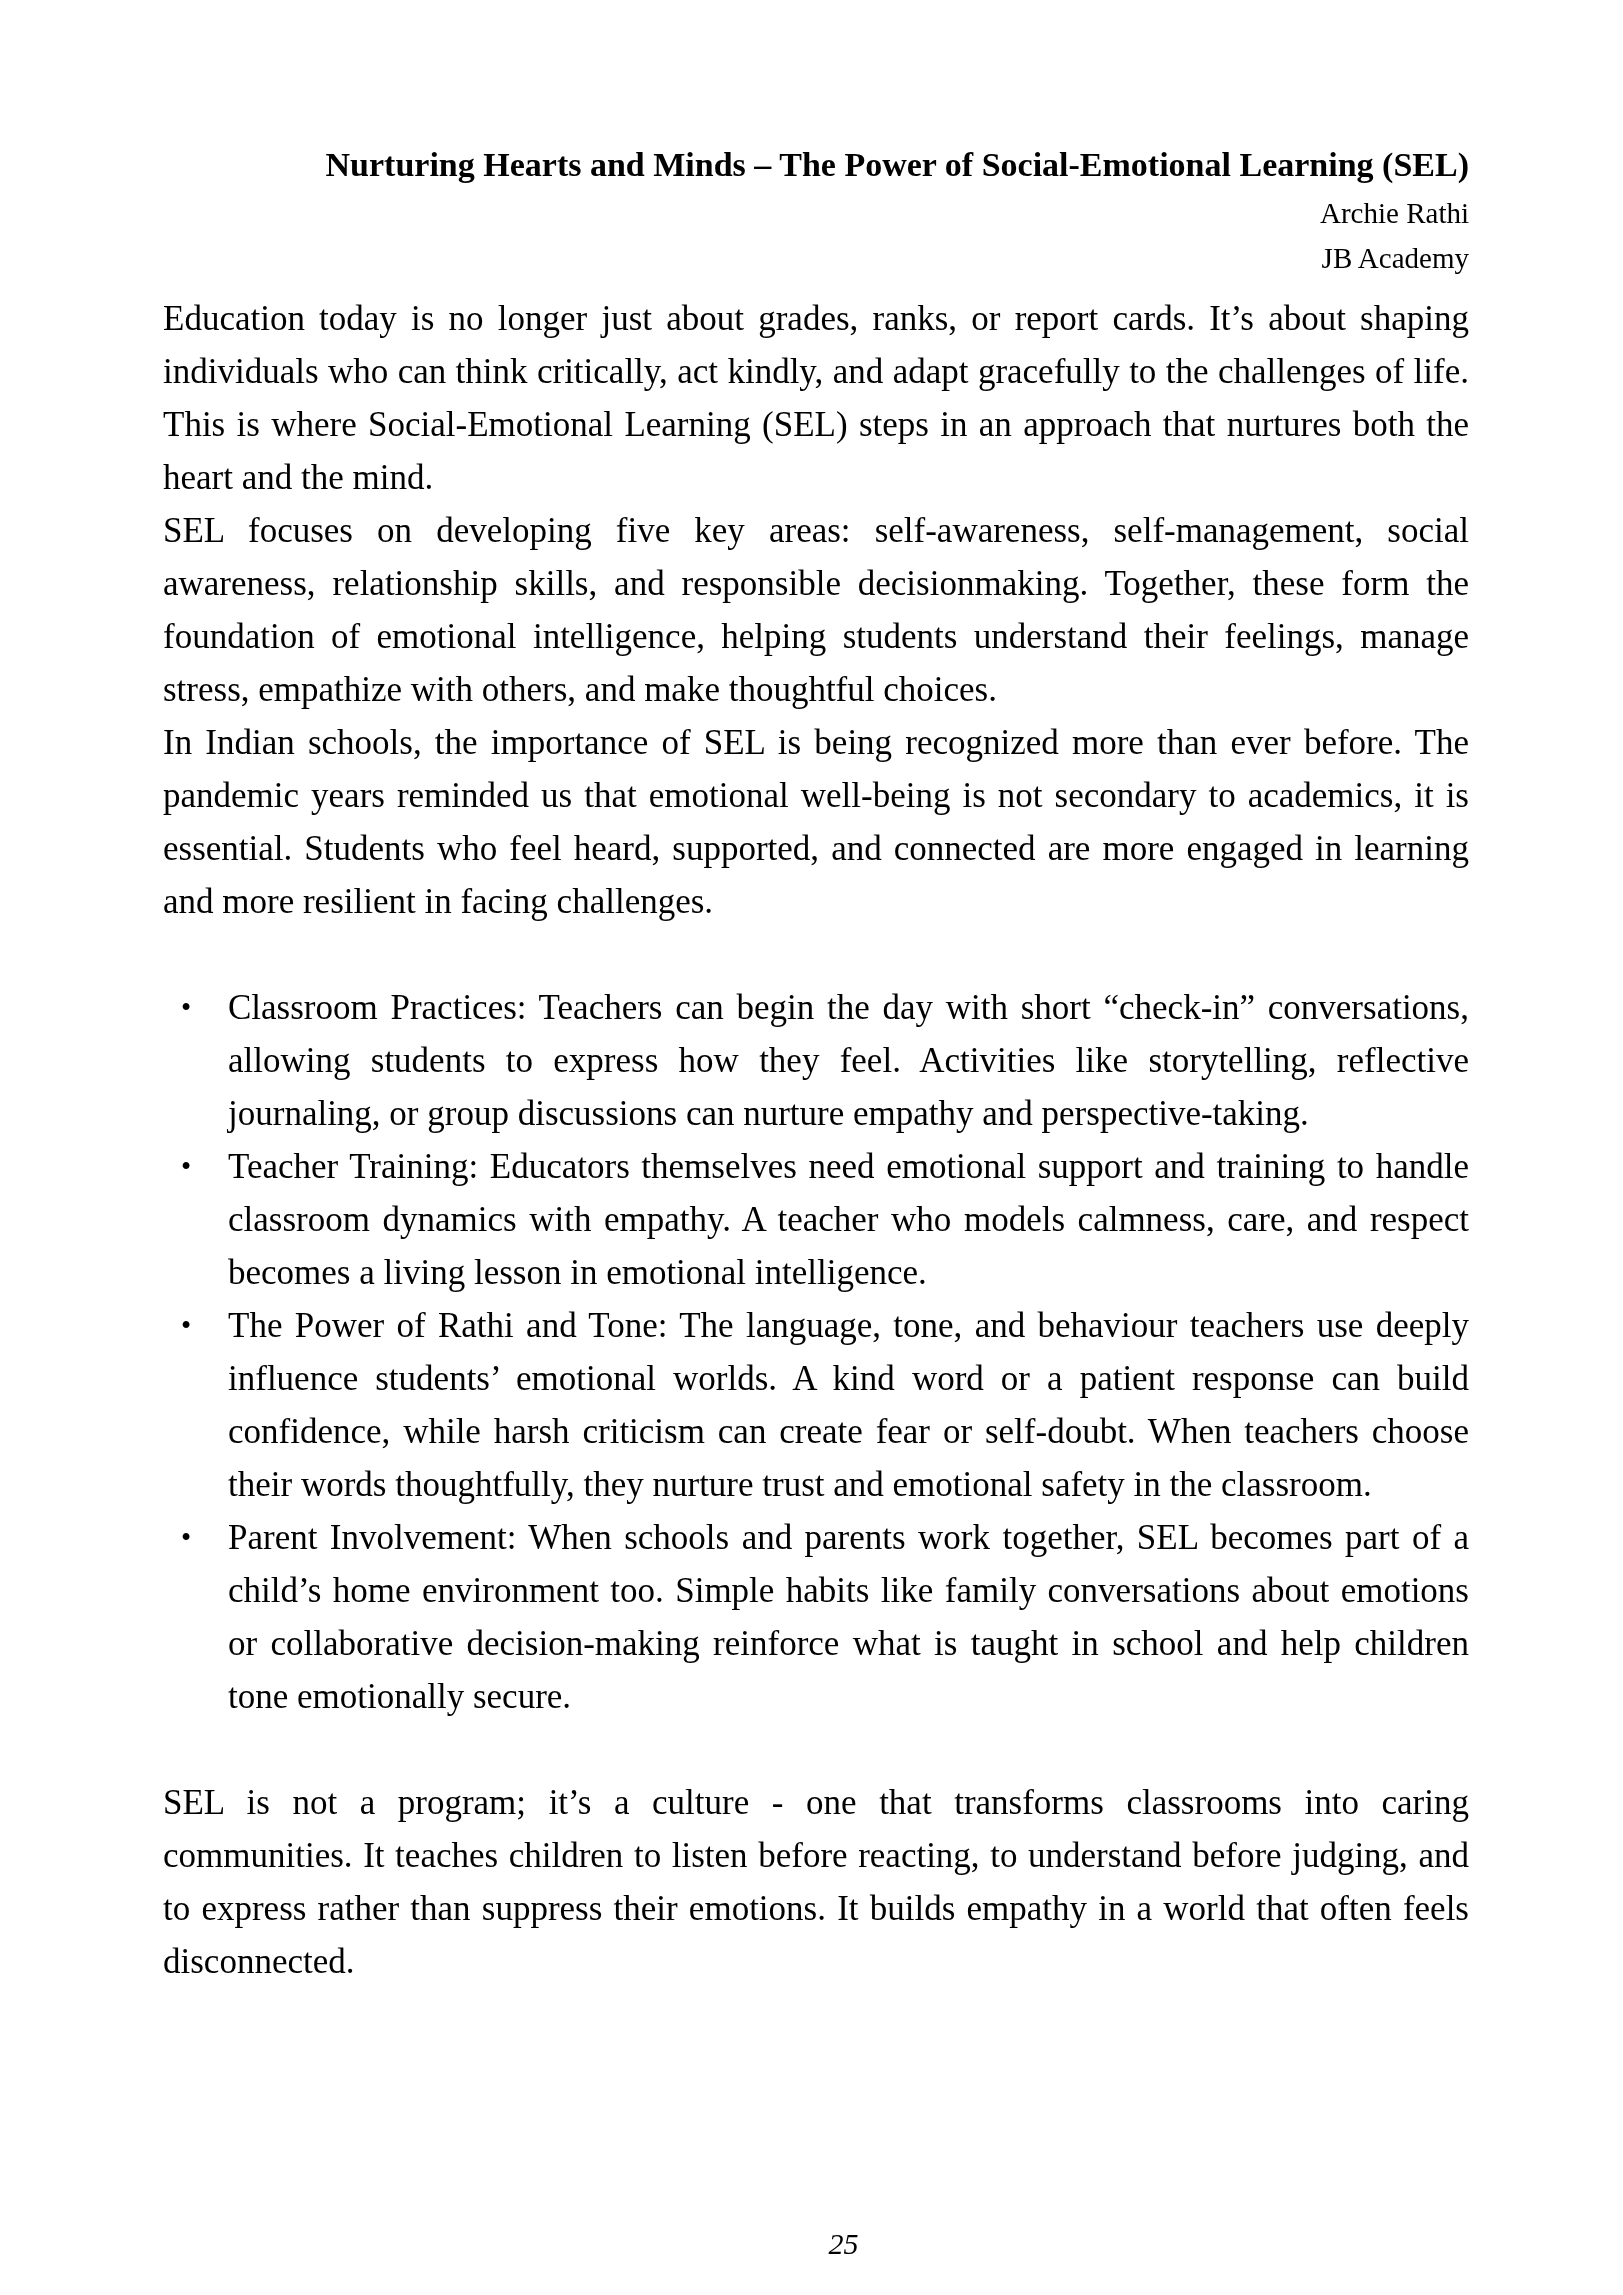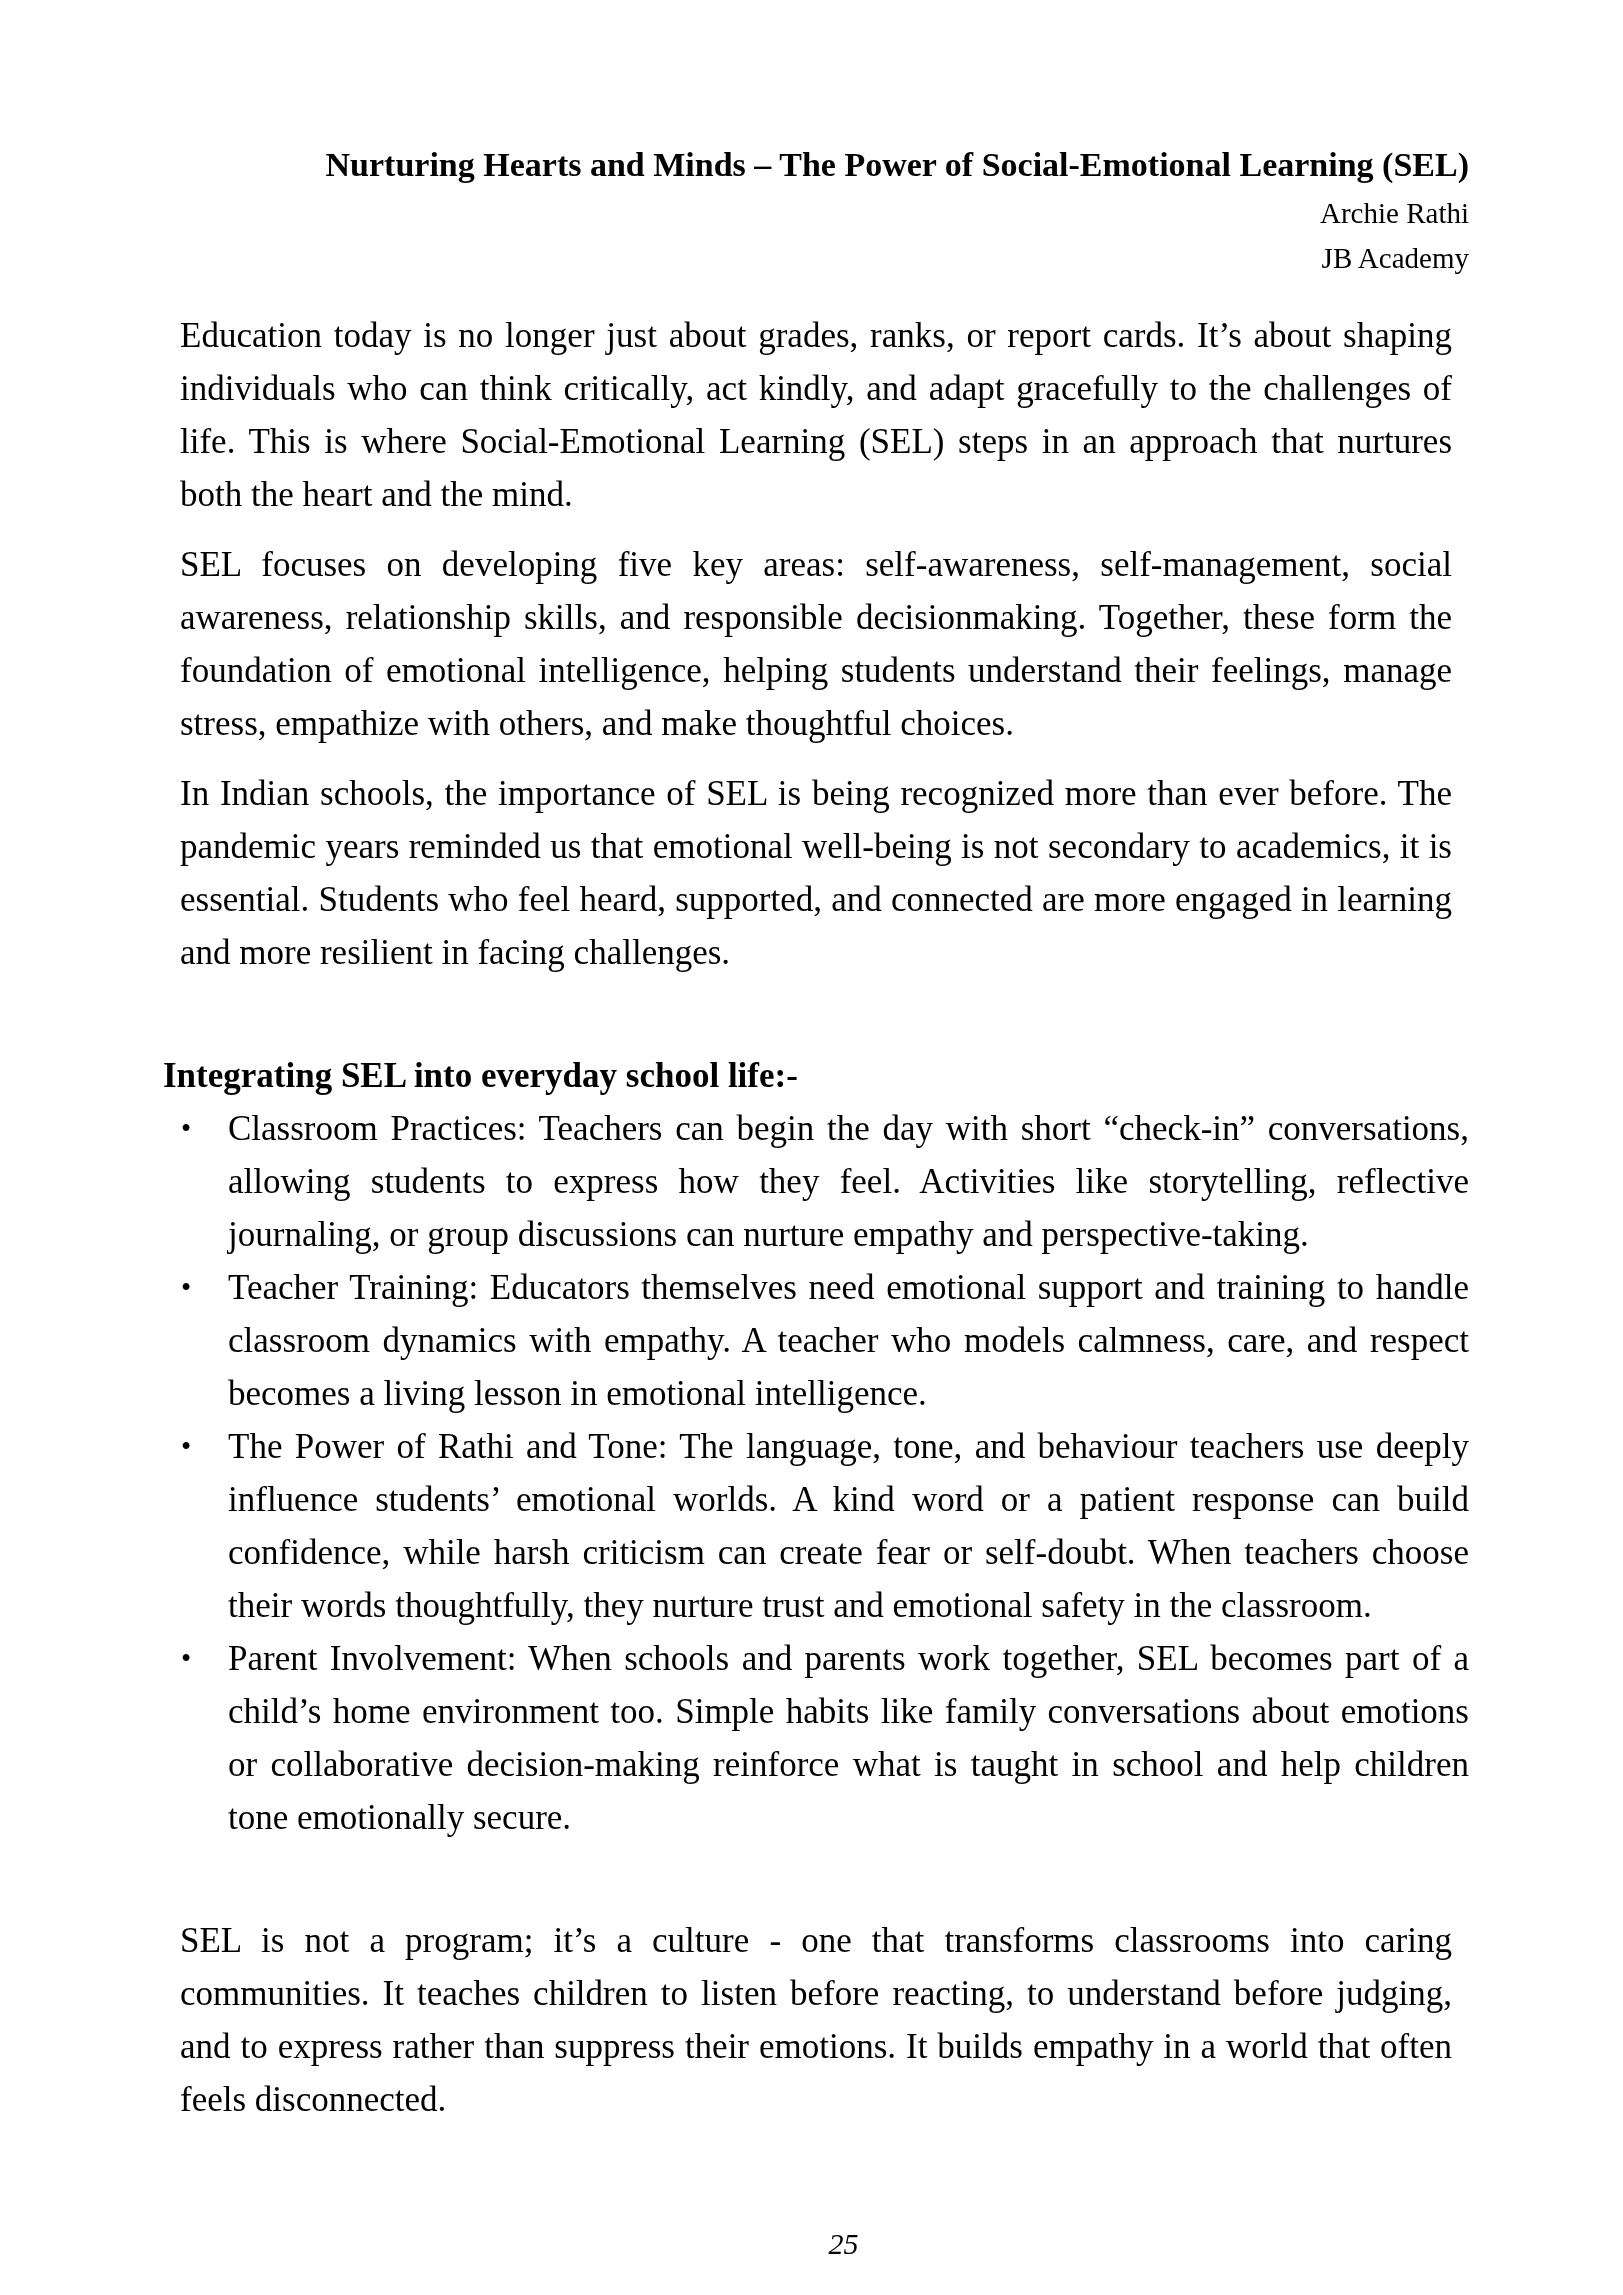--- a/index.html
+++ b/index.html
@@ -4,21 +4,21 @@
 <style>
   html, body { margin:0; padding:0; background:#ffffff; }
   body { width:1623px; height:2295px; position:relative; overflow:hidden;
          font-family:"Liberation Serif", "DejaVu Serif", serif; color:#000; }
   .page { position:absolute; left:163px; top:0; width:1306px; }
   .title { position:absolute; top:139px; right:0; font-weight:bold; font-size:34px; line-height:52px; text-align:left; white-space:nowrap; }
   .author, .org { position:absolute; right:0; font-weight:normal; font-size:29px; text-align:right; white-space:nowrap; }
   .author { top:190px; line-height:46px; }
   .org { top:235px; line-height:46px; }
   .body { position:absolute; top:292px; left:0; width:1306px; font-size:35px; line-height:53px; }
-  p { margin:17px; text-align:justify; }
+  p { margin:0; text-align:justify; }
   .gap { height:53px; }
   h2 { margin:0; font-size:35px; line-height:53px; font-weight:bold; }
   ul { margin:0; padding:0 0 0 65px; list-style:none; }
   li { position:relative; text-align:justify; }
   li .bullet { position:absolute; left:-47px; top:0; font-size:29px; }
   li b { font-weight:normal; }
   .pagenum { position:absolute; top:2224px; left:0; width:1623px; text-align:center; font-style:italic; font-size:30px; line-height:39px;padding-left:32px; }
 </style>
 </head>
 <body>
@@ -27,21 +27,20 @@
   <div class="title">Nurturing Hearts and Minds – The Power of Social-Emotional Learning (SEL)</div>
   <div class="author">Archie Rathi</div>
   <div class="org">JB Academy</div>
 
   <div class="body">
     <p>Education today is no longer just about grades, ranks, or report cards. It’s about shaping individuals who can think critically, act kindly, and adapt gracefully to the challenges of life. This is where Social-Emotional Learning (SEL) steps in an approach that nurtures both the heart and the mind.</p>
     <p>SEL focuses on developing five key areas: self-awareness, self-management, social awareness, relationship skills, and responsible decisionmaking. Together, these form the foundation of emotional intelligence, helping students understand their feelings, manage stress, empathize with others, and make thoughtful choices.</p>
     <p>In Indian schools, the importance of SEL is being recognized more than ever before. The pandemic years reminded us that emotional well-being is not secondary to academics, it is essential. Students who feel heard, supported, and connected are more engaged in learning and more resilient in facing challenges.</p>
     <div class="gap"></div>
 
-    <h2>Integrating SEL into everyday school life:-</h2>
     <ul>
       <li>
         <span class="bullet">•</span>
         <b>Classroom Practices:</b><span> Teachers can begin the day with short “check-in” conversations, allowing students to express how they feel. Activities like storytelling, reflective journaling, or group discussions can nurture empathy and perspective-taking.</span>
       </li>
       <li>
         <span class="bullet">•</span>
         <b>Teacher Training:</b><span> Educators themselves need emotional support and training to handle classroom dynamics with empathy. A teacher who models calmness, care, and respect becomes a living lesson in emotional intelligence.</span>
       </li>
       <li>

